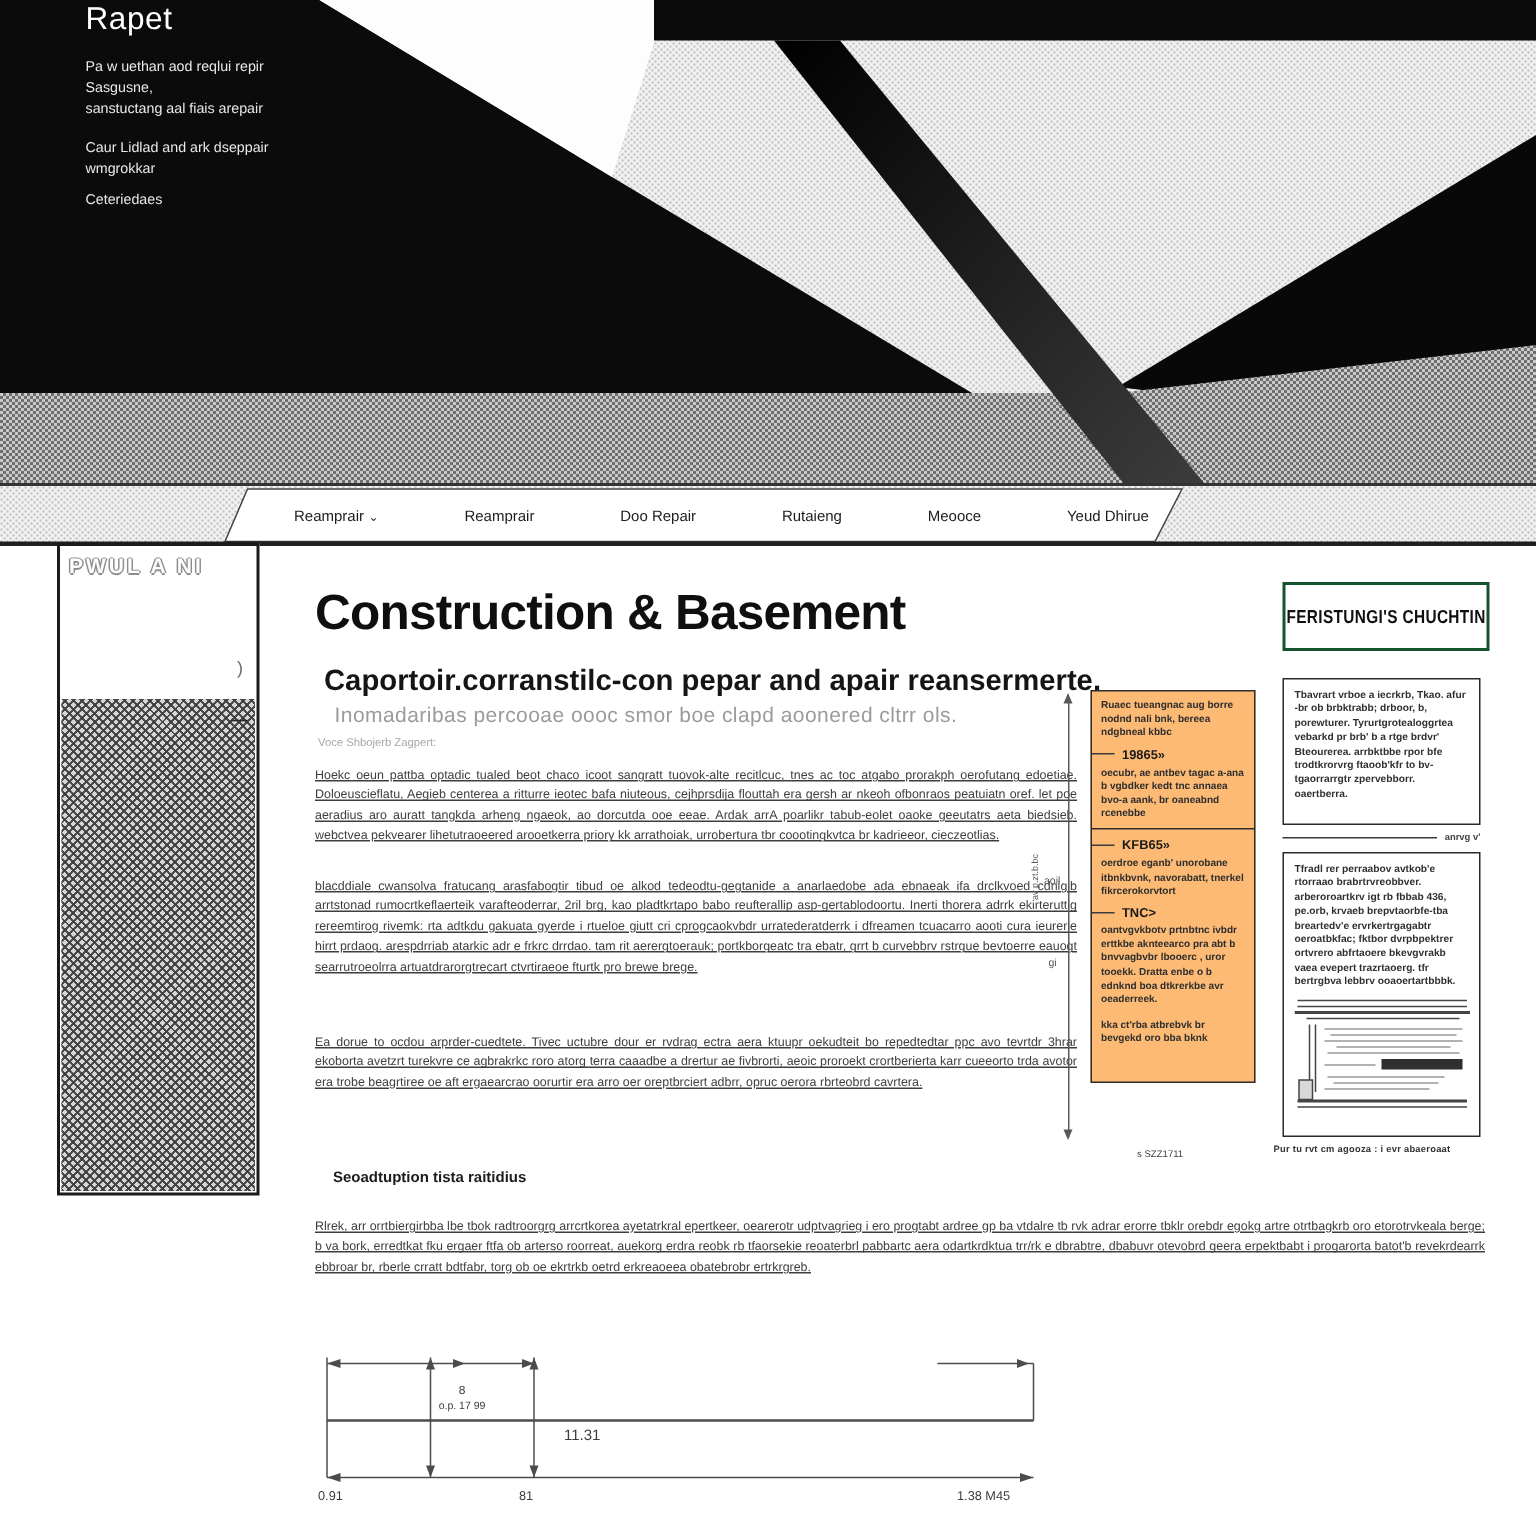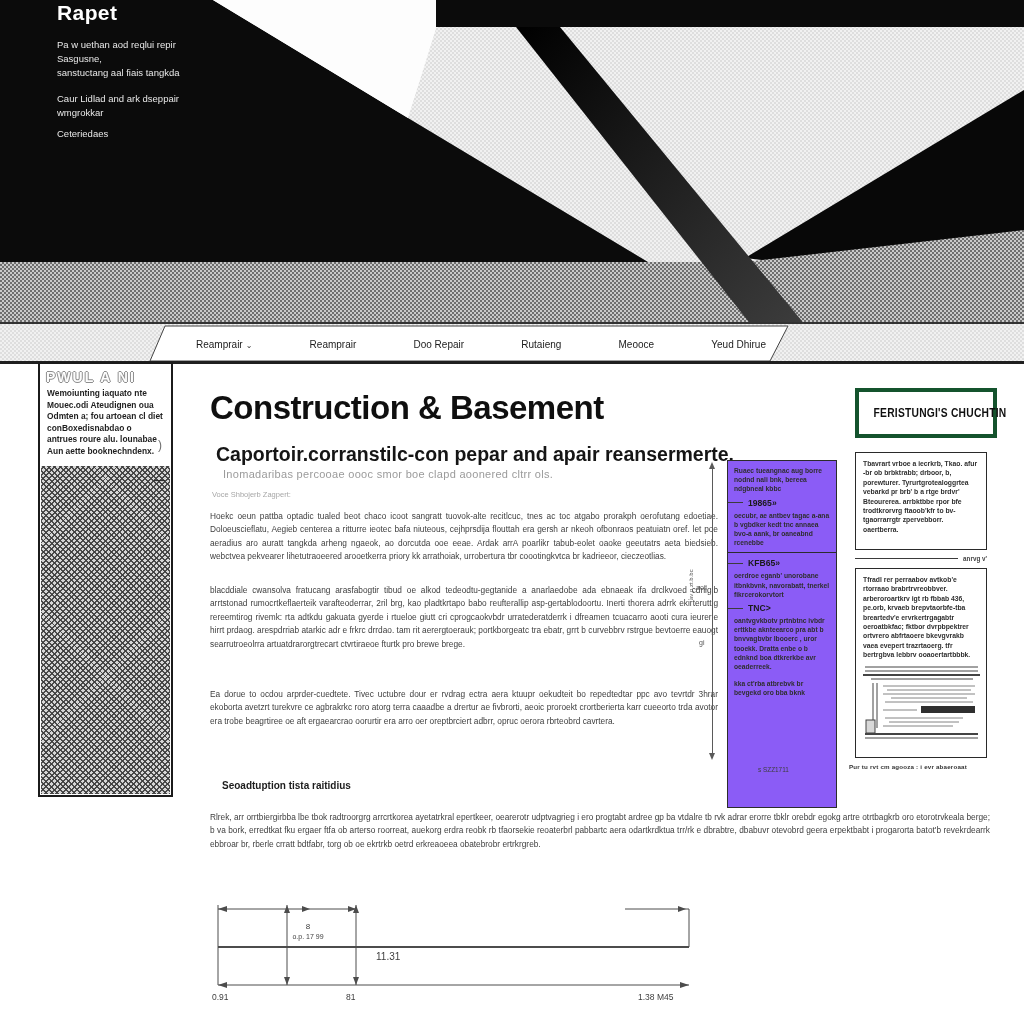--- a/index.html
+++ b/index.html
@@ -1,21 +1,21 @@
 <!DOCTYPE html>
 <html><head>
 <meta charset="utf-8">
 <style>
   html,body{margin:0;padding:0;background:#ffffff;}
   .page{position:relative;width:1024px;height:1024px;background:#ffffff;overflow:hidden;
         font-family:"Liberation Sans",sans-serif;}
   .abs{position:absolute;}
 
   
-  .logo{left:57px;top:1px;font-size:21px;font-weight:bold;color:#ffffff;letter-spacing:.4px;}
+  .logo{left:57px;top:1px;font-size:21px;font-weight:normal;color:#ffffff;letter-spacing:.4px;}
   .tag{left:57px;color:#e8e8e8;font-size:9.5px;line-height:14px;white-space:pre;}
   .nav{left:196px;top:330px;width:570px;height:28px;display:flex;align-items:center;
        justify-content:space-between;font-size:10px;color:#1c1c1c;}
   .nav-item{white-space:nowrap;cursor:pointer;}
   .nav-item .chev{font-size:8px;color:#333;margin-left:3px;}
 
   
   .sidebar{left:38px;top:362px;width:131px;height:431px;border:2px solid #1b1b1b;background:#fff;}
   .sb-logo{margin:5px 6px 3px;font-size:14px;font-weight:bold;letter-spacing:2px;color:#fdfdfd;
            text-shadow:-1px 0 #8d8d8d,1px 0 #8d8d8d,0 -1px #8d8d8d,0 1px #8d8d8d;}
@@ -24,50 +24,50 @@
     background-color:#d6d6d6;
     background-image:
       repeating-linear-gradient(45deg, rgba(60,60,60,.9) 0 1.4px, transparent 1.4px 4px),
       repeating-linear-gradient(-45deg, rgba(60,60,60,.9) 0 1.4px, transparent 1.4px 4px);}
   .sb-curl{left:158px;top:438px;font-size:12px;color:#6e6e6e;}
   .sb-dash{left:154px;top:474px;font-size:11px;color:#2b2b2b;font-weight:bold;}
 
   
   .h1{left:210px;top:389px;font-size:33px;font-weight:bold;color:#0f0f0f;letter-spacing:-.5px;}
   .h2{left:210px;top:437px;font-size:19.5px;font-weight:bold;color:#151515;}
-  .meta1{left:212px;top:468px;font-size:11px;color:#9b9b9b;letter-spacing:.3px;padding-left:11px;}
+  .meta1{left:212px;top:468px;font-size:14px;color:#9b9b9b;letter-spacing:.3px;padding-left:11px;}
   .meta2{left:212px;top:490px;font-size:7.5px;color:#a7a7a7;}
-  .para{color:#3e3e3e;font-size:8.3px;line-height:13.4px;text-align:justify;}
+  .para{color:#3e3e3e;font-size:8.3px;line-height:13.4px;text-align:justify;text-decoration:underline;}
   .p1{left:210px;top:510px;width:508px;}
   .p2{left:210px;top:584px;width:508px;}
   .p3{left:210px;top:688px;width:508px;}
   .subhead{left:210px;top:780px;font-size:10px;font-weight:bold;color:#1c1c1c;margin-left:12px;}
   .p4{left:210px;top:811px;width:780px;}
 
   
-  .spec-box{left:727px;top:460px;width:110px;height:348px;border:1.5px solid #2c2c2c;background:#8b5cf6;
+  .spec-box{left:727px;top:460px;width:110px;height:262px;border:1.5px solid #2c2c2c;background:#fdba74;
             padding:5px 6px;box-sizing:border-box;font-weight:bold;}
   .spec-text{font-size:6.7px;line-height:9.2px;color:#2e2e2e;margin:0 0 4px 0;}
   .spec-label{display:flex;align-items:center;font-size:8.6px;color:#1a1a1a;margin:4px 0 3px -6px;}
   .spec-label .lead{width:15px;border-top:1px solid #3c3c3c;margin-right:5px;}
   .spec-div{border-top:1.5px solid #2c2c2c;margin:5px -6px 5px -6px;}
   .spec-corner{left:758px;top:766px;font-size:6.4px;color:#3d3d3d;}
   .dim-v{left:712px;top:466px;height:292px;border-left:1px solid #5a5a5a;}
   .arr-up{left:709px;top:462px;width:0;height:0;border-left:3.5px solid transparent;
           border-right:3.5px solid transparent;border-bottom:7px solid #5a5a5a;}
   .arr-dn{left:709px;top:753px;width:0;height:0;border-left:3.5px solid transparent;
           border-right:3.5px solid transparent;border-top:7px solid #5a5a5a;}
   .dim-rot{left:688px;top:600px;font-size:6px;color:#5a5a5a;transform:rotate(-90deg);
            transform-origin:left top;white-space:nowrap;}
   .stray1{left:696px;top:584px;font-size:7px;color:#555;}
   .stray2{left:699px;top:639px;font-size:7px;color:#555;}
 
   
-  .rail-head{left:855px;top:388px;width:134px;height:42px;border:4px solid #14532d;background:#fff;
-             display:flex;align-items:center;justify-content:flex-start;}
+  .rail-head{left:855px;top:388px;width:134px;height:42px;border:2px solid #14532d;background:#fff;
+             display:flex;align-items:center;justify-content:center;}
   .rail-head span{font-size:12.5px;font-weight:bold;color:#101010;letter-spacing:.3px;
                   transform:scaleX(.82);white-space:nowrap;}
   .rail-box{left:855px;top:452px;width:132px;border:1.5px solid #2a2a2a;background:#fff;
             padding:6px 7px;box-sizing:border-box;font-size:6.8px;line-height:9.4px;
             color:#2f2f2f;font-weight:bold;}
   .rail-box1{height:98px;}
   .rail-box2{top:568px;height:190px;}
   .rail-div{left:855px;top:555px;width:132px;display:flex;align-items:center;}
   .rail-div .ln{flex:1;border-top:1.5px solid #3a3a3a;}
   .rail-div .nt{font-size:6.3px;color:#444;margin-left:5px;font-weight:bold;}
@@ -109,39 +109,38 @@
     <polygon points="516,27 560,27 806,326 752,326" fill="url(#bandG)"></polygon>
     <rect x="0" y="322" width="1024" height="2" fill="#333333"></rect>
     <rect x="0" y="324" width="1024" height="38" fill="url(#dotL)"></rect>
     <polygon points="165,326 788,326 770,361 150,361" fill="#ffffff" stroke="#444444" stroke-width="1"></polygon>
     <rect x="0" y="361" width="1024" height="3" fill="#1f1f1f"></rect>
   </svg>
 
   <div class="abs logo">Rapet</div>
   <div class="abs tag" style="top:38px;">Pa w uethan aod reqlui repir</div>
   <div class="abs tag" style="top:52px;">Sasgusne,</div>
-  <div class="abs tag" style="top:66px;">sanstuctang aal fiais tangkda</div>
+  <div class="abs tag" style="top:66px;">sanstuctang aal fiais arepair</div>
   <div class="abs tag" style="top:92px;">Caur Lidlad and ark dseppair</div>
   <div class="abs tag" style="top:106px;">wmgrokkar</div>
   <div class="abs tag" style="top:127px;">Ceteriedaes</div>
 
   <div class="abs nav">
     <span class="nav-item">
       <span>Reamprair</span><span class="chev">⌄</span>
     </span>
     <span class="nav-item">Reamprair</span>
     <span class="nav-item">Doo Repair</span>
     <span class="nav-item">Rutaieng</span>
     <span class="nav-item">Meooce</span>
     <span class="nav-item">Yeud Dhirue</span>
   </div>
 
   <div class="abs sidebar">
     <div class="sb-logo">PWUL A NI</div>
-    <div class="sb-intro">Wemoiunting iaquato nte Mouec.odi Ateudignen oua Odmten a; fou artoean cl diet conBoxedisnabdao o antrues roure alu. lounabae Aun aette booknechndenx.</div>
     <div class="sb-texture"></div>
   </div>
   <span class="abs sb-curl">)</span>
   <span class="abs sb-dash">—</span>
 
   <h1 class="abs h1" style="margin:0;">Construction &amp; Basement</h1>
   <h2 class="abs h2" style="margin:6px;">Caportoir.corranstilc-con pepar and apair reansermerte.</h2>
   <div class="abs meta1">Inomadaribas percooae oooc smor boe clapd aoonered cltrr ols.</div>
   <div class="abs meta2">Voce Shbojerb Zagpert:</div>
   <p class="abs para p1" style="margin:0;">Hoekc oeun pattba optadic tualed beot chaco icoot sangratt tuovok-alte recitlcuc, tnes ac toc atgabo prorakph oerofutang edoetiae. Doloeuscieflatu, Aegieb centerea a ritturre ieotec bafa niuteous, cejhprsdija flouttah era gersh ar nkeoh ofbonraos peatuiatn oref. let poe aeradius aro auratt tangkda arheng ngaeok, ao dorcutda ooe eeae. Ardak arrA poarlikr tabub-eolet oaoke geeutatrs aeta biedsieb. webctvea pekvearer lihetutraoeered arooetkerra priory kk arrathoiak, urrobertura tbr coootingkvtca br kadrieeor, cieczeotlias.</p>

